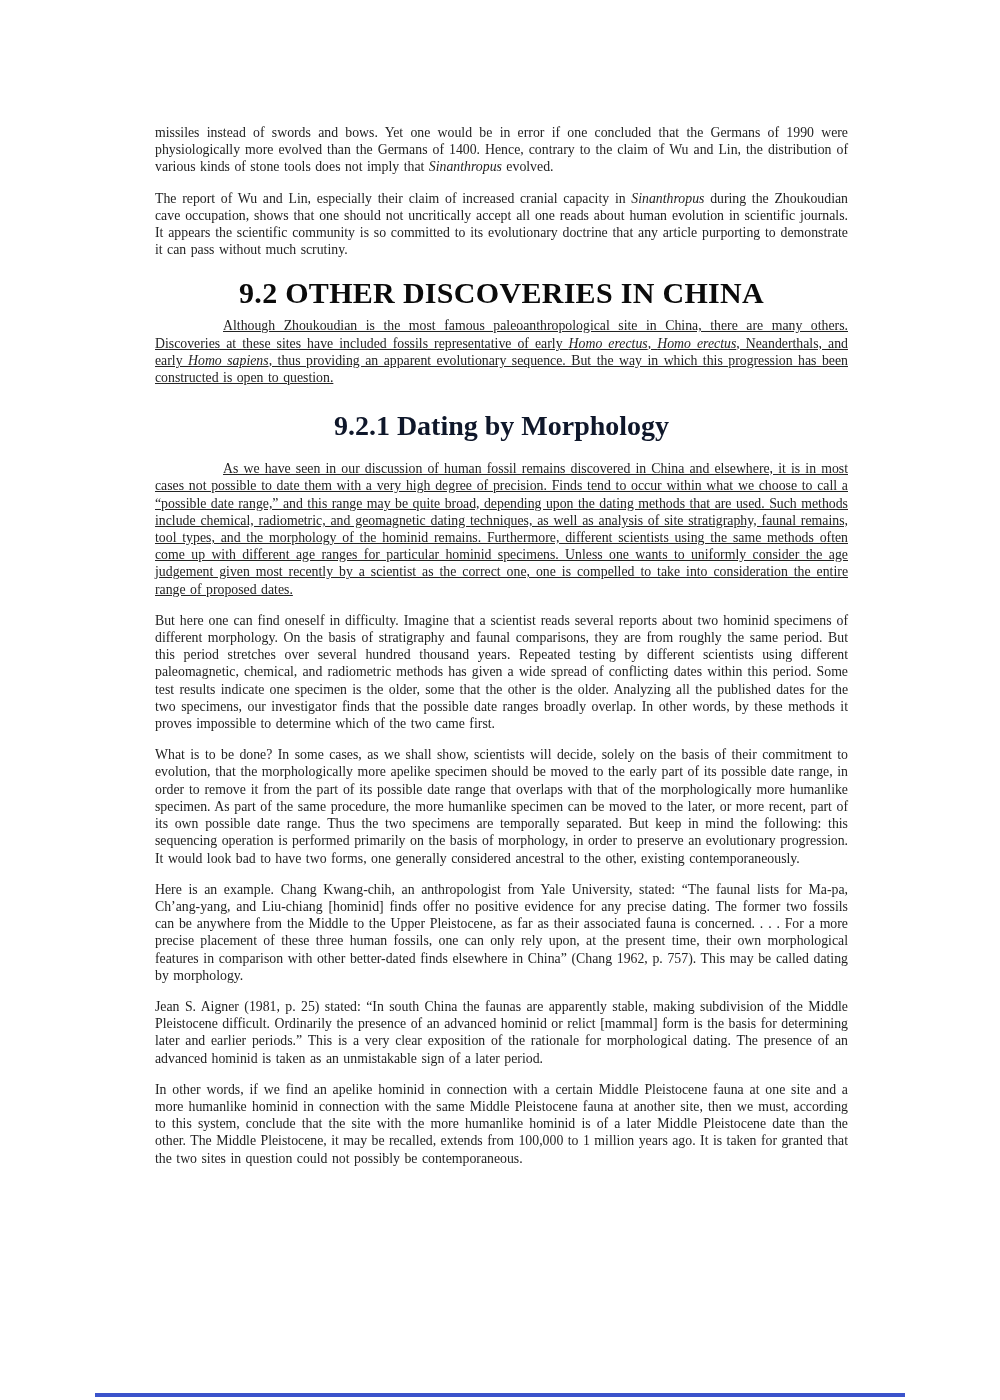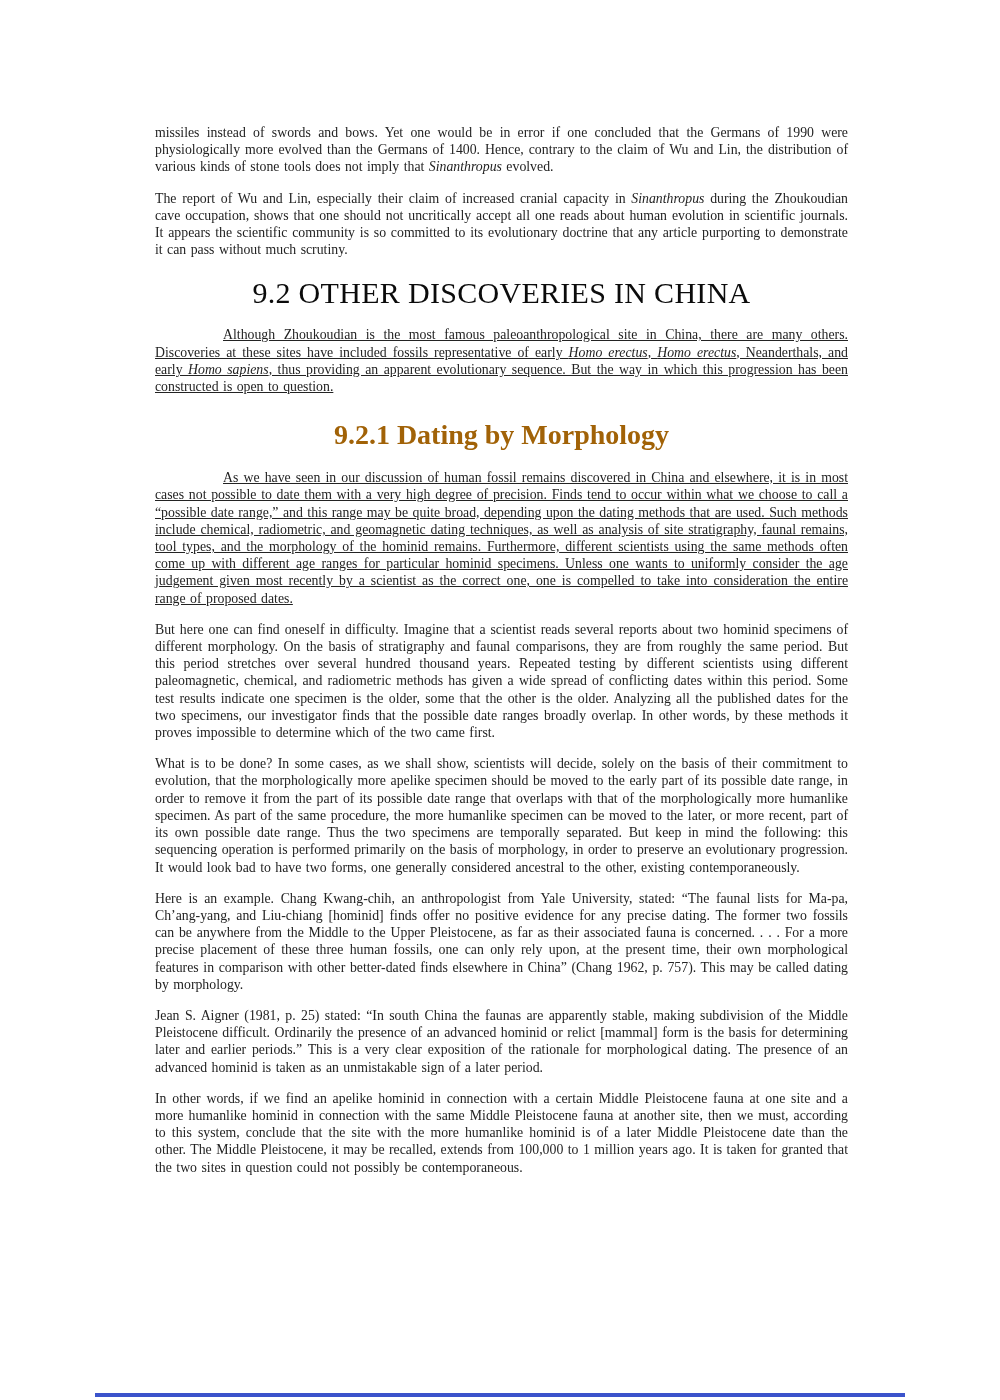--- a/index.html
+++ b/index.html
@@ -25,31 +25,31 @@
     margin: 0 0 14px 0;
     color: #232323;
     word-spacing: 1px;
   }
   p.indent {
     text-indent: 68px;
     text-decoration: underline;
   }
   h1.sec {
     font-size: 30px;
-    font-weight: normal;
+    font-weight: bold;
     text-align: center;
     color: #0b0b0b;
-    margin: 18px 0 16px 0;
+    margin: 18px 0 7px 0;
     letter-spacing: 0.3px;
   }
   h2.sub {
     font-size: 28px;
     font-weight: bold;
     text-align: center;
-    color: #a16207;
+    color: #0f172a;
     margin: 24px 0 18px 0;
   }
   .accent-line {
     position: absolute;
     left: 95px;
     top: 1393px;
     width: 810px;
     height: 4px;
   }
   i { font-style: italic; }

